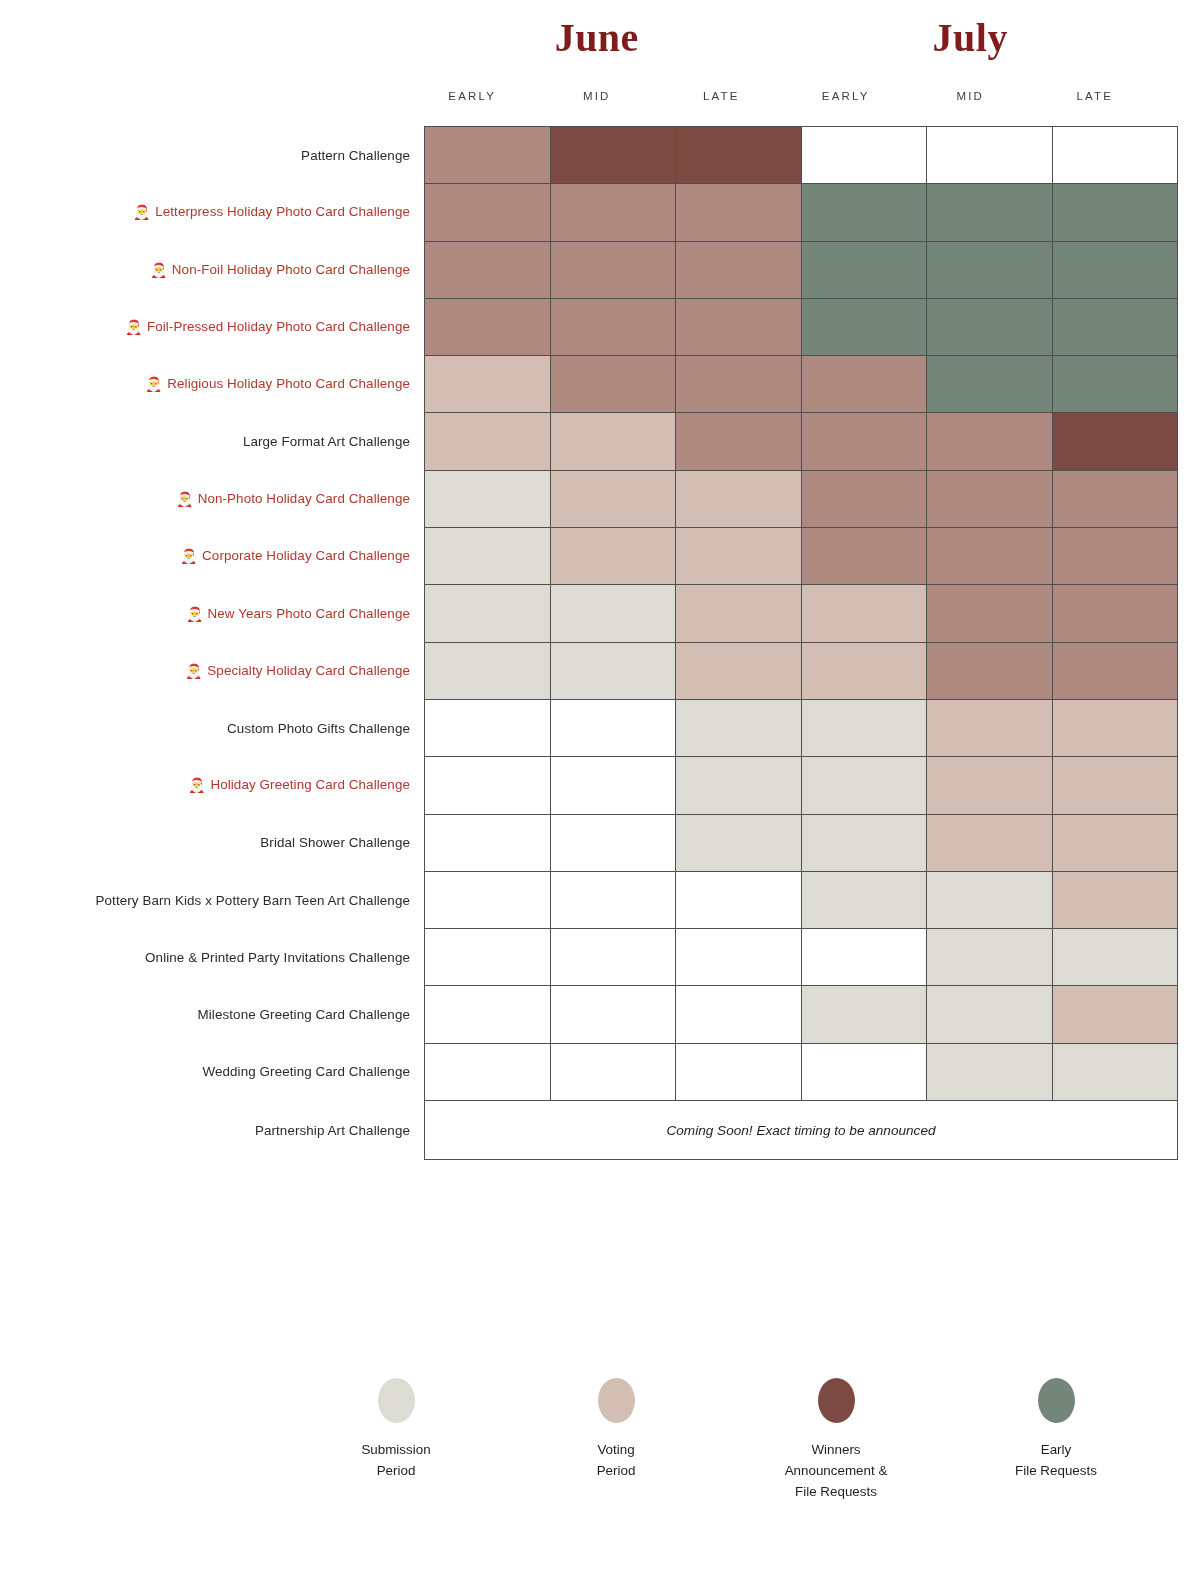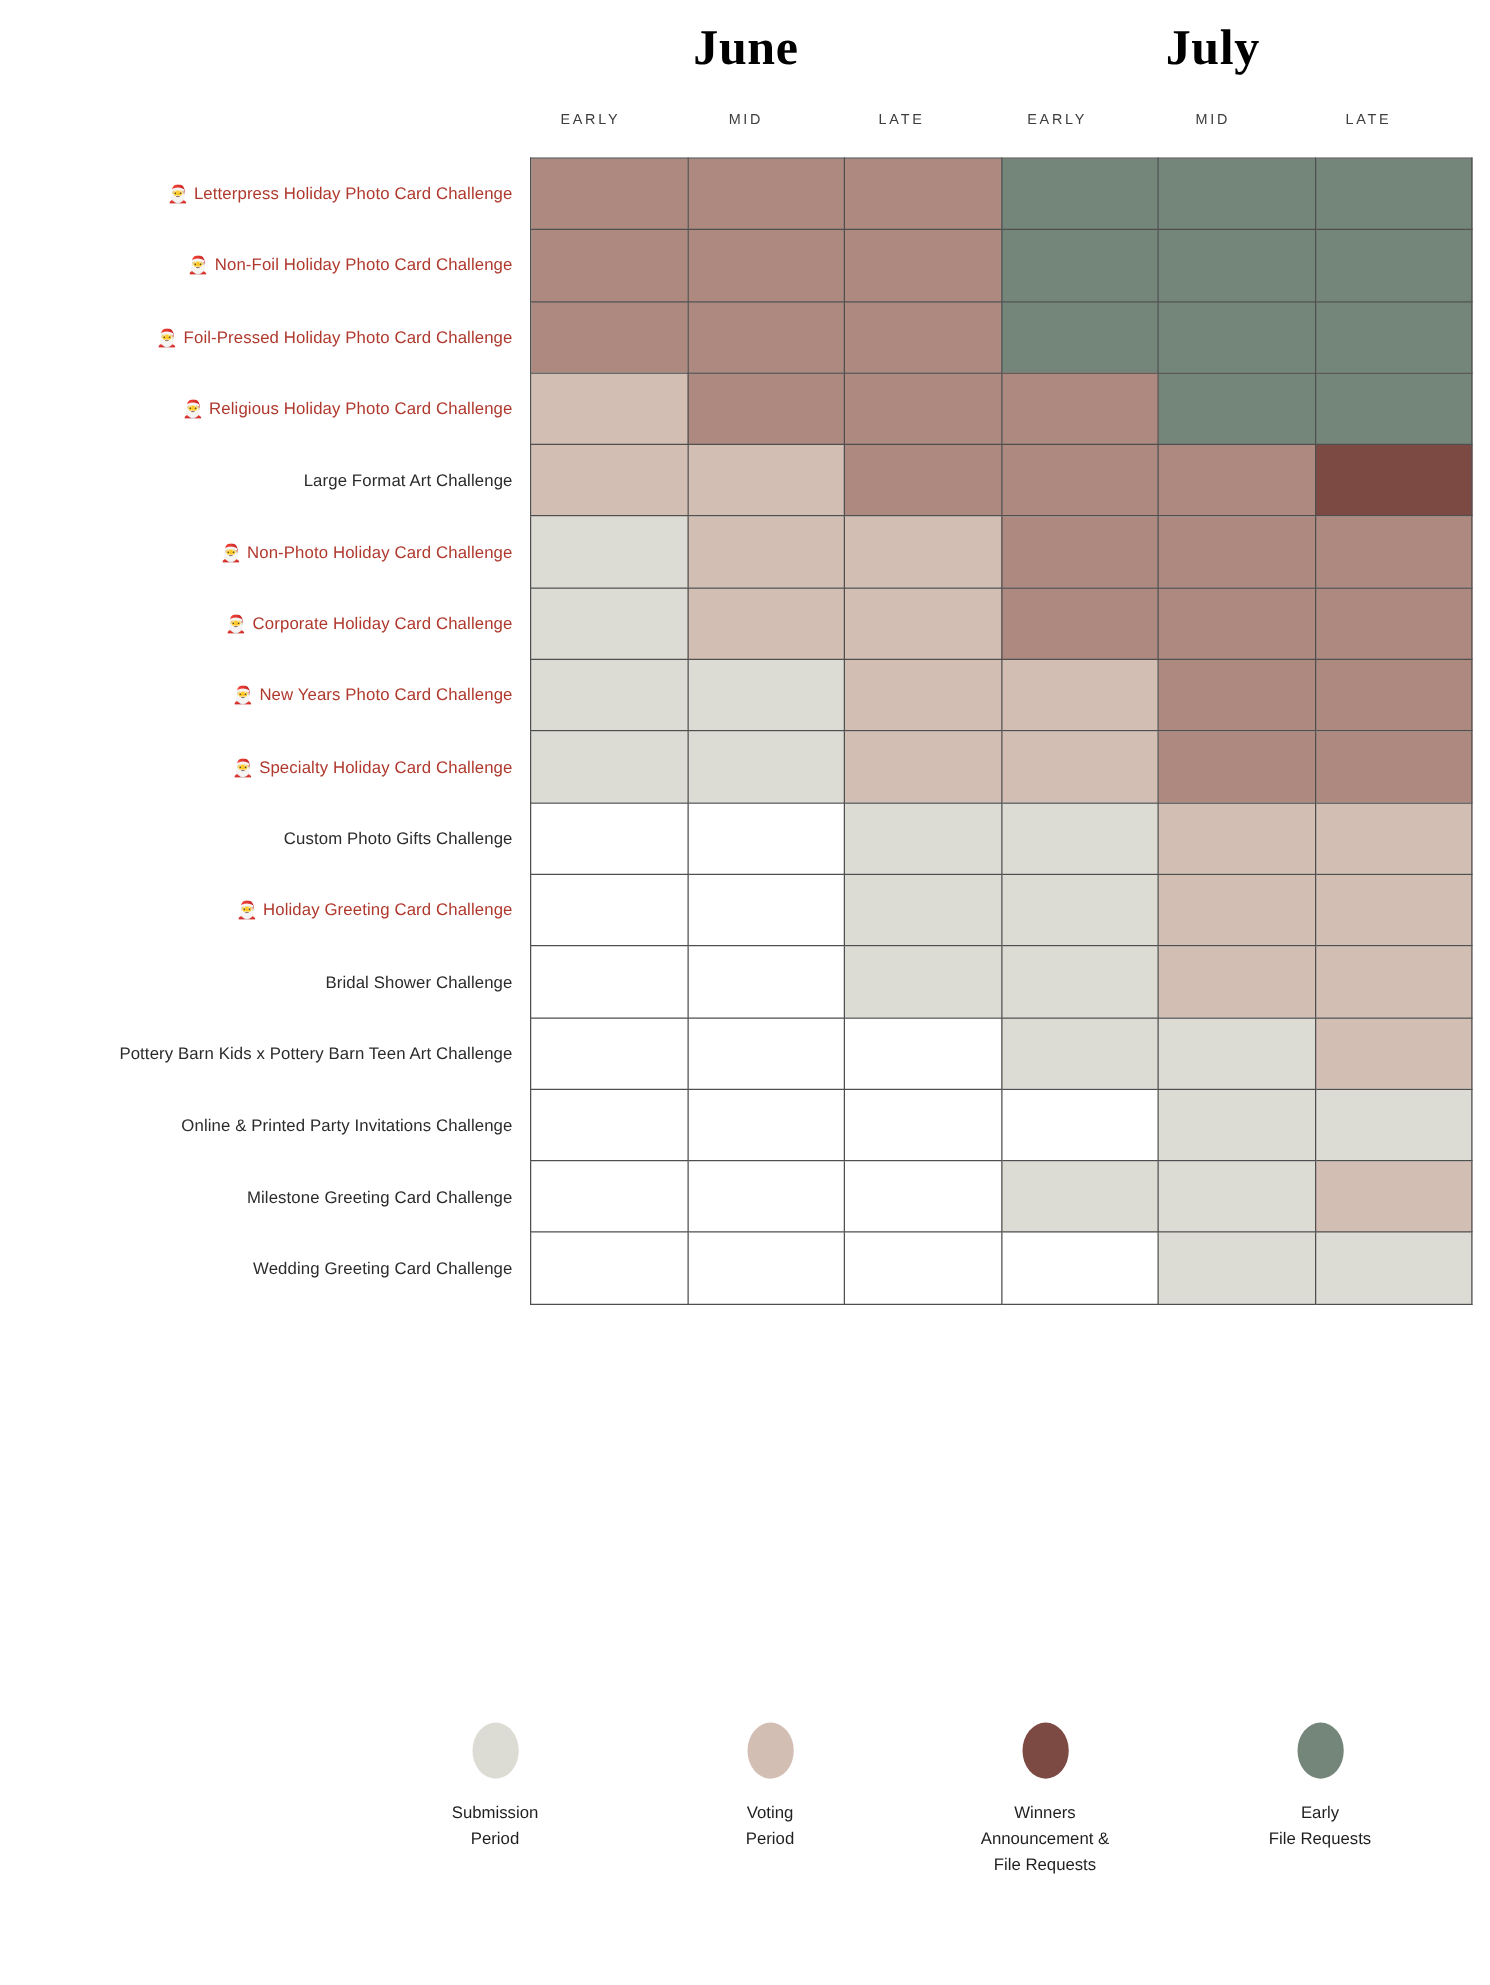--- a/index.html
+++ b/index.html
@@ -24,21 +24,21 @@
     width: 747px;
     display: flex;
   }
   .month {
     flex: 1 1 0;
     text-align: center;
     font-family: "Liberation Serif", serif;
     font-weight: bold;
     font-size: 40px;
     letter-spacing: 0.5px;
-    color: #000000;
+    color: #7f1d1d;
   }
 
   .periods {
     position: absolute;
     left: 410px;
     top: 90px;
     width: 747px;
     display: flex;
   }
   .period {
@@ -141,20 +141,29 @@
   <div class="period">LATE</div>
   <div class="period">EARLY</div>
   <div class="period">MID</div>
   <div class="period">LATE</div>
 </div>
 
 <div class="grid-wrap">
   <table class="timeline">
     <tbody id="timeline-body">
         <tr>
+          <td class="label"><span>Pattern Challenge</span></td>
+          <td class="cell" style="background: rgb(174, 137, 128);"></td>
+          <td class="cell" style="background: rgb(125, 74, 67);"></td>
+          <td class="cell" style="background: rgb(125, 74, 67);"></td>
+          <td class="cell" style="background: rgb(255, 255, 255);"></td>
+          <td class="cell" style="background: rgb(255, 255, 255);"></td>
+          <td class="cell" style="background: rgb(255, 255, 255);"></td>
+        </tr>
+        <tr>
           <td class="label holiday"><span class="santa">🎅</span><span>Letterpress Holiday Photo Card Challenge</span></td>
           <td class="cell" style="background: rgb(174, 137, 128);"></td>
           <td class="cell" style="background: rgb(174, 137, 128);"></td>
           <td class="cell" style="background: rgb(174, 137, 128);"></td>
           <td class="cell" style="background: rgb(116, 133, 122);"></td>
           <td class="cell" style="background: rgb(116, 133, 122);"></td>
           <td class="cell" style="background: rgb(116, 133, 122);"></td>
         </tr>
         <tr>
           <td class="label holiday"><span class="santa">🎅</span><span>Non-Foil Holiday Photo Card Challenge</span></td>
@@ -283,20 +292,24 @@
           <td class="cell" style="background: rgb(211, 190, 180);"></td>
         </tr>
         <tr>
           <td class="label"><span>Wedding Greeting Card Challenge</span></td>
           <td class="cell" style="background: rgb(255, 255, 255);"></td>
           <td class="cell" style="background: rgb(255, 255, 255);"></td>
           <td class="cell" style="background: rgb(255, 255, 255);"></td>
           <td class="cell" style="background: rgb(255, 255, 255);"></td>
           <td class="cell" style="background: rgb(220, 220, 212);"></td>
           <td class="cell" style="background: rgb(220, 220, 212);"></td>
+        </tr>
+        <tr>
+          <td class="label"><span>Partnership Art Challenge</span></td>
+          <td class="note" colspan="6">Coming Soon! Exact timing to be announced</td>
         </tr>
       </tbody>
   </table>
 </div>
 
 <div class="legend" id="legend-row">
     <div class="legend-item">
       <div class="legend-dot" style="background: rgb(220, 220, 212);"></div>
       <div class="legend-label">Submission
 Period</div>

